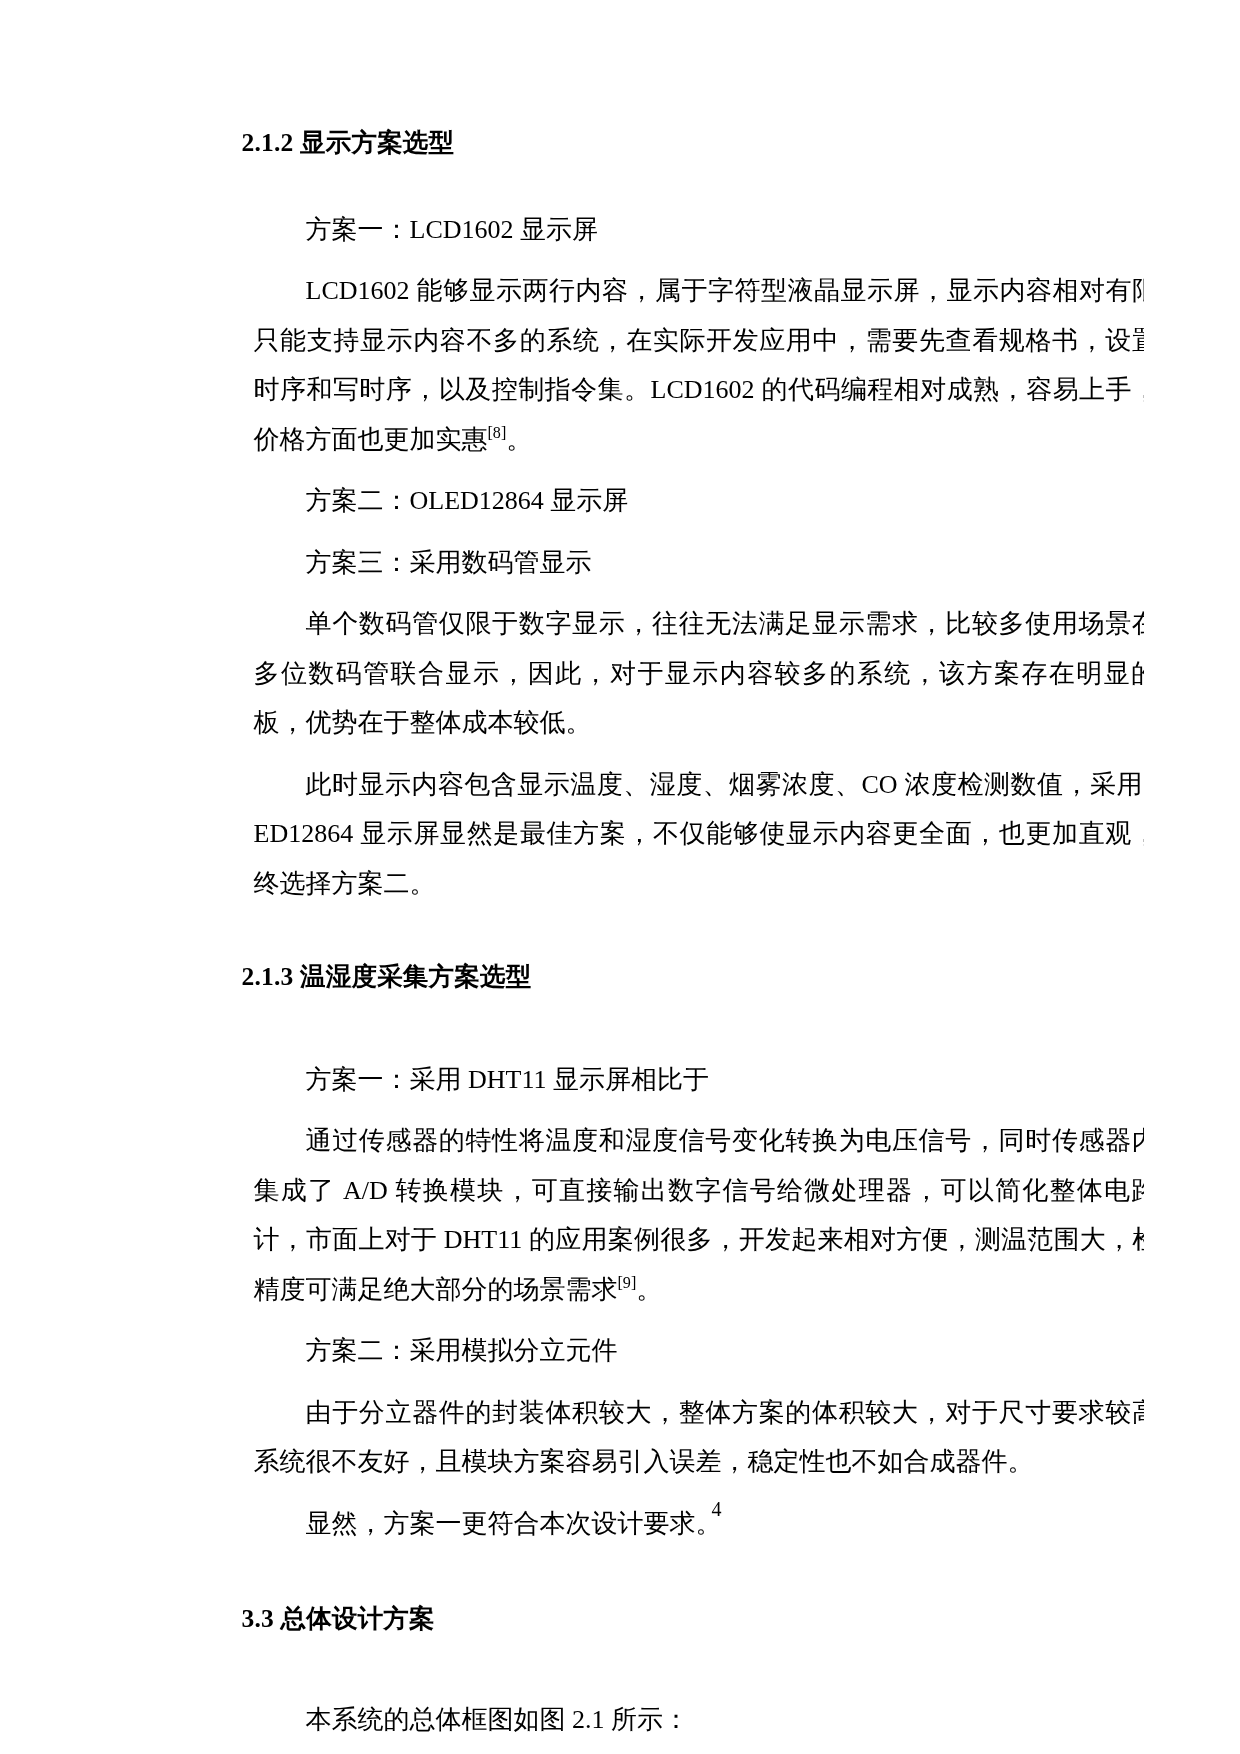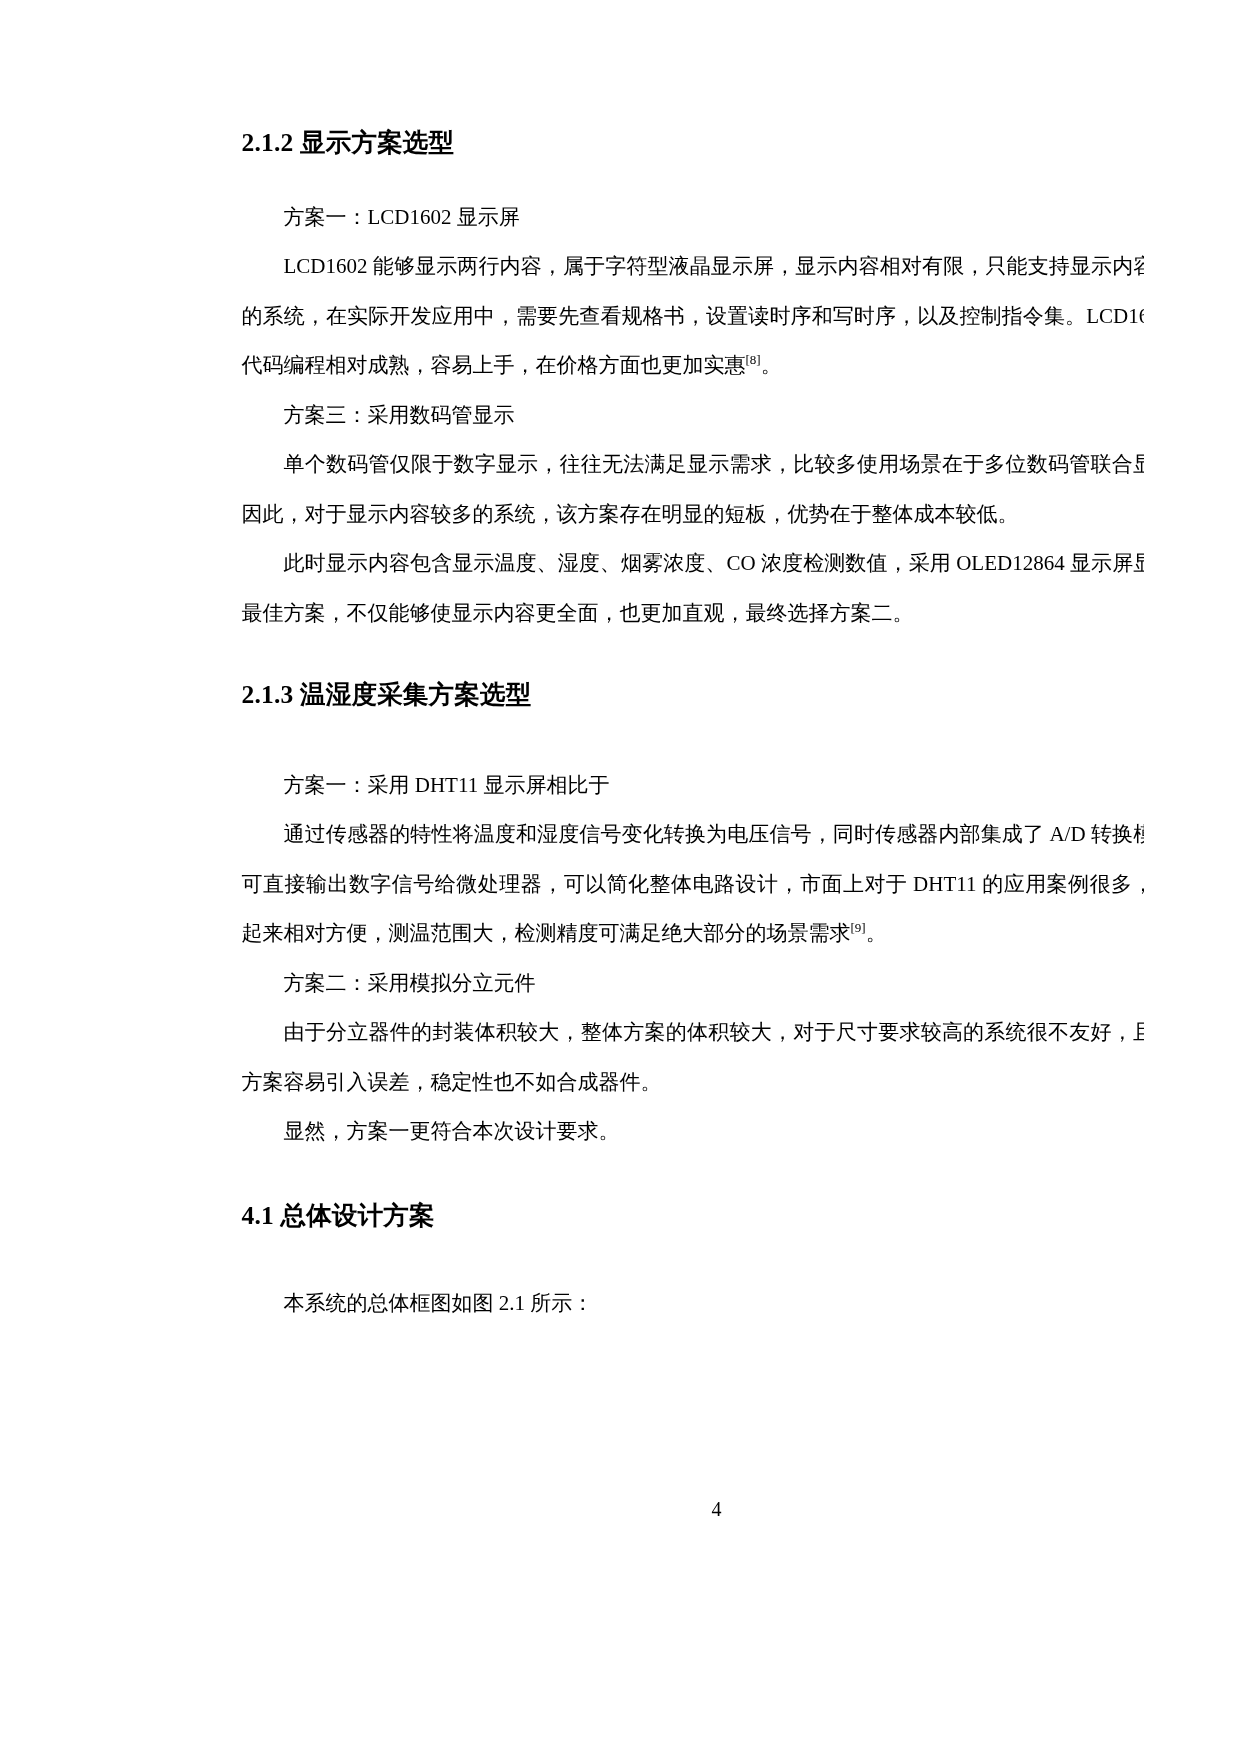--- a/index.html
+++ b/index.html
@@ -35,25 +35,25 @@
     line-height: 1.2;
     margin: 0;
     padding: 0;
   }
   .h3-2 { 
     margin-bottom: 0;
   }
 
   
   .para {
-    font-size: 21px;
+    font-size: 26px;
     line-height: 49.5px;
     text-align: justify;
     text-justify: inter-ideograph;
-    margin: 0;
+    margin: 12px;
     padding: 0;
     text-indent: 2em;
     word-break: break-all;
   }
   .para.nostretch {
     text-align: left;
   }
 
   
   sup.cite {
@@ -85,20 +85,21 @@
 <div class="page">
   <div class="content">
 
     <h3 class="h3 h3-2">2.1.2 显示方案选型</h3>
     <div class="gap-after-heading"></div>
 
     <p class="para nostretch">方案一：LCD1602 显示屏</p>
 
     <p class="para"><span>LCD1602 能够显示两行内容，属于字符型液晶显示屏，显示内容相对有限，只能支持显示内容不多的系统，在实际开发应用中，需要先查看规格书，设置读时序和写时序，以及控制指令集。LCD1602 的代码编程相对成熟，容易上手，在价格方面也更加实惠</span><sup class="cite">[8]</sup><span>。</span></p>
 
+    <p class="para nostretch">方案二：OLED12864 显示屏</p>
 
 
     <p class="para nostretch">方案三：采用数码管显示</p>
 
     <p class="para">单个数码管仅限于数字显示，往往无法满足显示需求，比较多使用场景在于多位数码管联合显示，因此，对于显示内容较多的系统，该方案存在明显的短板，优势在于整体成本较低。</p>
 
     <p class="para">此时显示内容包含显示温度、湿度、烟雾浓度、CO 浓度检测数值，采用 OLED12864 显示屏显然是最佳方案，不仅能够使显示内容更全面，也更加直观，最终选择方案二。</p>
 
     <div class="gap-before-heading-213"></div>
     <h3 class="h3">2.1.3 温湿度采集方案选型</h3>
@@ -108,21 +109,21 @@
 
     <p class="para"><span>通过传感器的特性将温度和湿度信号变化转换为电压信号，同时传感器内部集成了 A/D 转换模块，可直接输出数字信号给微处理器，可以简化整体电路设计，市面上对于 DHT11 的应用案例很多，开发起来相对方便，测温范围大，检测精度可满足绝大部分的场景需求</span><sup class="cite">[9]</sup><span>。</span></p>
 
     <p class="para nostretch">方案二：采用模拟分立元件</p>
 
     <p class="para">由于分立器件的封装体积较大，整体方案的体积较大，对于尺寸要求较高的系统很不友好，且模块方案容易引入误差，稳定性也不如合成器件。</p>
 
     <p class="para nostretch">显然，方案一更符合本次设计要求。</p>
 
     <div class="gap-before-heading-22"></div>
-    <h3 class="h3">4.1 总体设计方案</h3>
+    <h3 class="h3">3.3 总体设计方案</h3>
     <div class="gap-after-heading-22"></div>
 
     <p class="para nostretch">本系统的总体框图如图 2.1 所示：</p>
 
   </div>
 
   <div class="footer">4</div>
 </div>
 
 </body></html>

